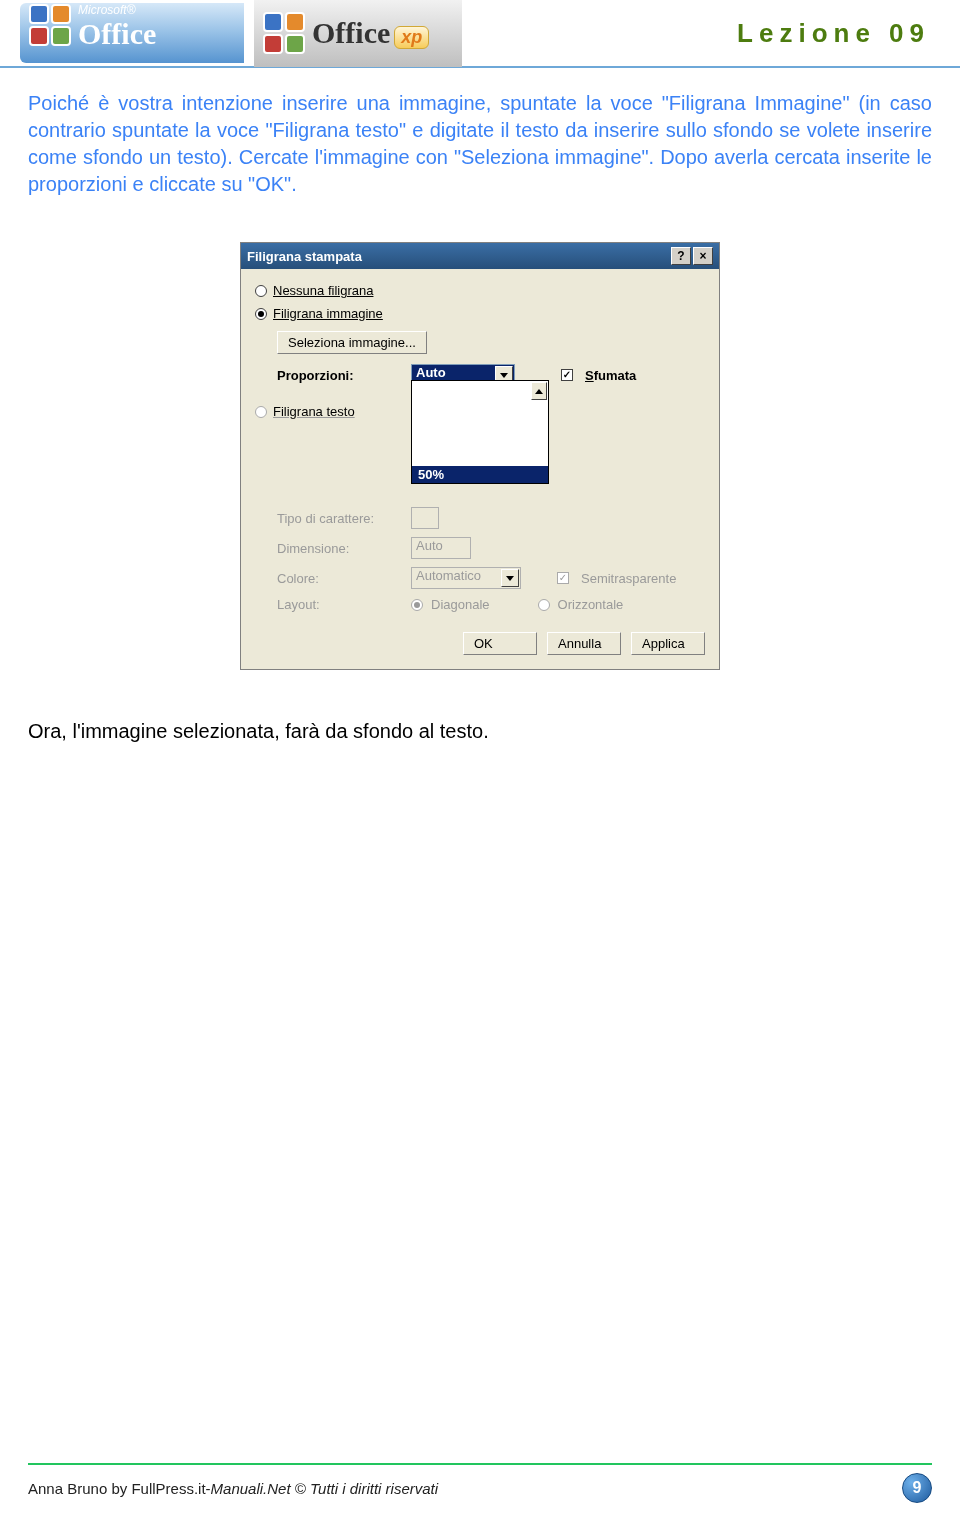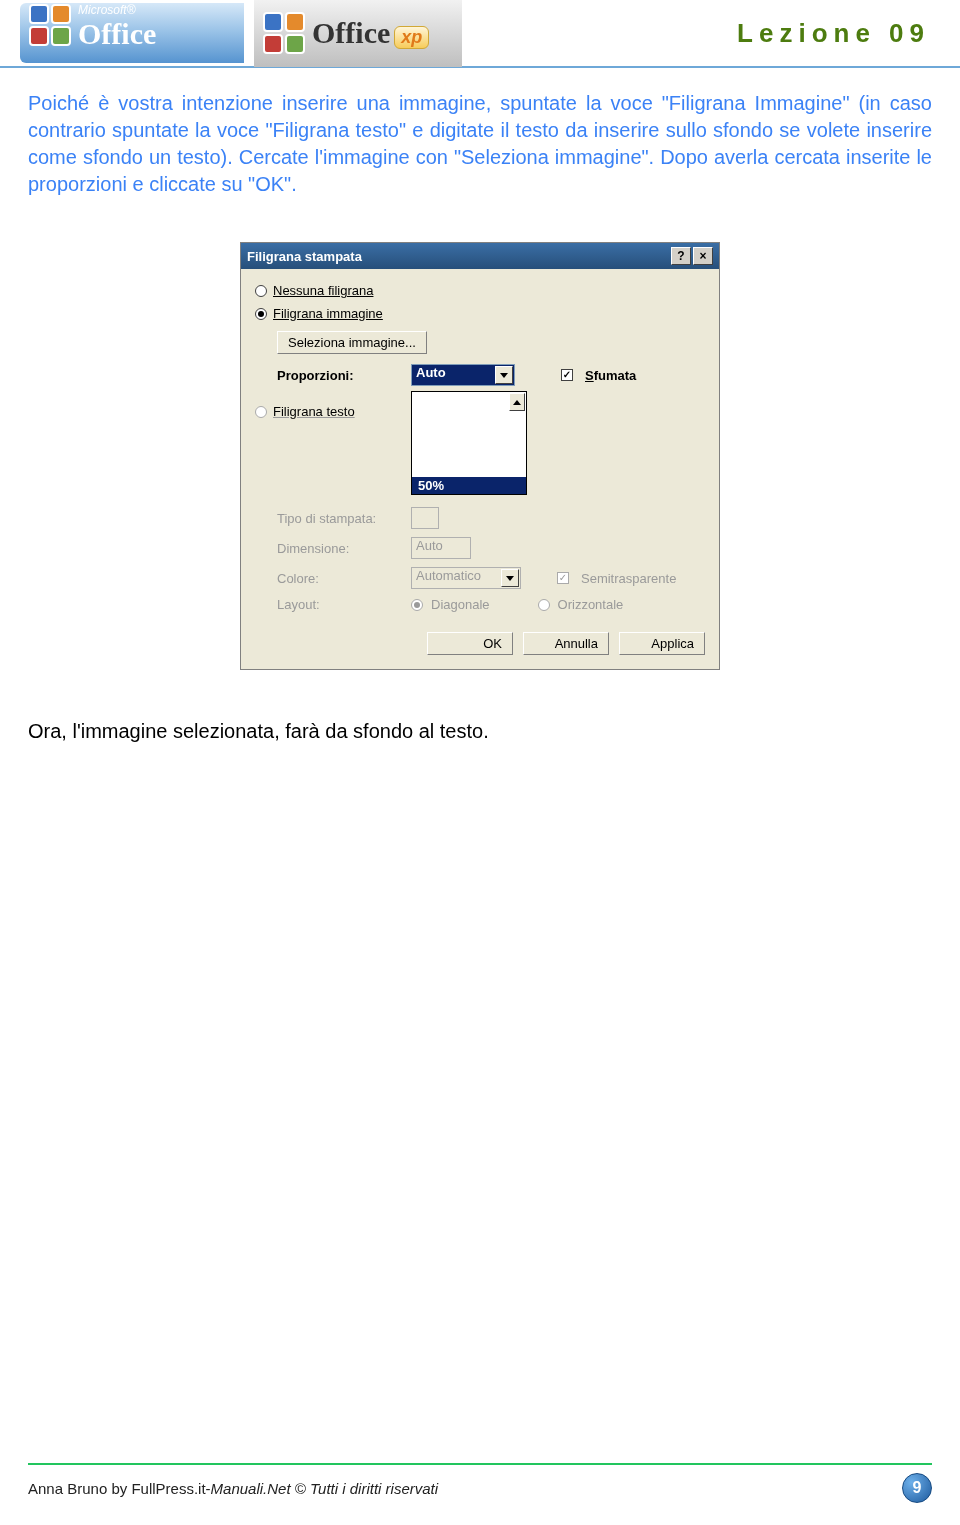--- a/index.html
+++ b/index.html
@@ -46,21 +46,21 @@
   .disabled .radio.checked::after{background:#9a9a9a;}
   .disabled .xpinput{background:#ece9d8;border-color:#b0b0b0;color:#9a9a9a;}
   .disabled .chk{border-color:#aaa;color:#aaa;}
   .disabled .chk.checked::after{color:#9a9a9a;}
   .listbox{position:absolute;background:#fff;border:1px solid #000;width:104px;z-index:5;}
   .listbox .lit{padding:1px 6px;font-size:13px;}
   .listbox .lit.sel{background:#0a246a;color:#fff;}
   .scrollthumb{position:absolute;right:1px;top:1px;width:16px;height:18px;background:#ece9d8;border:1px solid #fff;border-right-color:#404040;border-bottom-color:#404040;display:flex;align-items:center;justify-content:center;}
   .scrollthumb::after{content:"";border-left:4px solid transparent;border-right:4px solid transparent;border-bottom:5px solid #000;}
   .dlg-footer{display:flex;justify-content:flex-end;gap:10px;padding:10px 14px 14px;}
-  .dlg-footer .btn{width:86px;text-align:right;}
+  .dlg-footer .btn{width:74px;text-align:left;}
 
   .after-note{margin-top:50px;font-size:20px;padding:0 28px;}
 
   
   .footer-bar{position:absolute;left:0;right:0;bottom:22px;padding:0 28px;}
   .footer-line{border-top:2px solid #22c55e;padding-top:8px;display:flex;align-items:center;font-size:15px;color:#222;}
   .footer-line em{font-style:italic;}
   .pagebadge{margin-left:auto; width:30px;height:30px;border-radius:50%;background:radial-gradient(circle at 30% 30%,#6eb0ea,#1d5a9e);color:#fff;display:flex;align-items:center;justify-content:center;font-weight:bold;font-size:16px;border:1px solid #164a82;}
   .u{text-decoration:underline;}
 </style>
@@ -119,21 +119,21 @@
           <span>Filigrana immagine</span>
         </div>
         <div class="indent" style="padding:6px 0;">
           <span class="btn">Seleziona immagine...</span>
         </div>
         <div class="field-row indent" style="position:relative;font-weight:bold;">
           <span class="label">Proporzioni:</span>
           <div class="xpinput" style="width:104px;background:#0a246a;color:#fff;">
             <span>Auto</span>
             <span class="dropbtn"></span>
-            <div class="listbox" style="left:-1px;top:26px;width:116px;">
+            <div class="listbox" style="left:-1px;top:15px;width:138px;">
               <div class="scrollthumb"></div>
               <div class="lit">Auto</div>
               <div class="lit">500%</div>
               <div class="lit">200%</div>
               <div class="lit">150%</div>
               <div class="lit">100%</div>
               <div class="lit sel">50%</div>
             </div>
           </div>
           <span style="width:30px;"></span>
@@ -145,21 +145,21 @@
 
         <div class="radio-row disabled">
           <span class="radio"></span>
           <span style="color:#000;">Filigrana testo</span>
         </div>
 
         <div style="height:80px;"></div>
 
         <div class="disabled indent">
           <div class="field-row">
-            <span class="label">Tipo di stampata:</span>
+            <span class="label">Tipo di carattere:</span>
             <div class="xpinput" style="width:28px;"></div>
           </div>
           <div class="field-row">
             <span class="label">Dimensione:</span>
             <div class="xpinput" style="width:60px;">
                 <span>Auto</span>
               </div>
           </div>
           <div class="field-row">
             <span class="label">Colore:</span>

